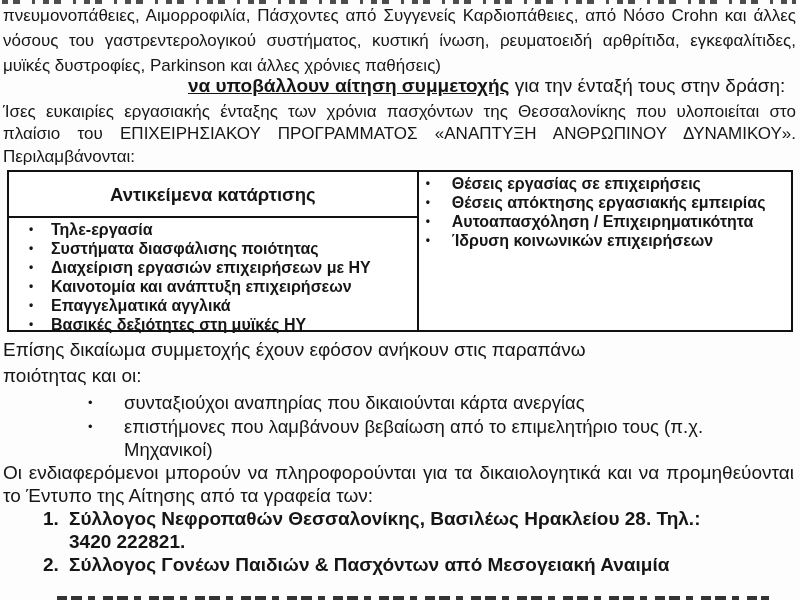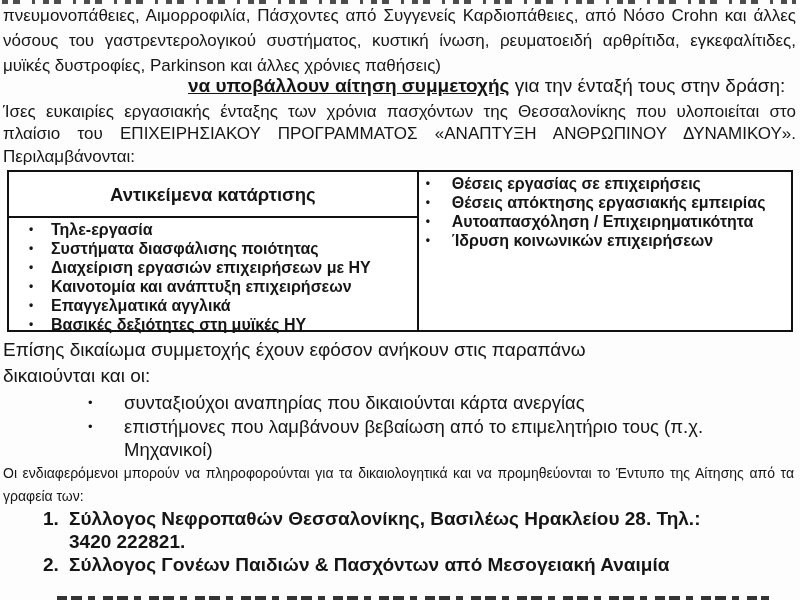--- a/index.html
+++ b/index.html
@@ -67,21 +67,21 @@
     font-weight:normal; font-size:19px;margin-top:6px;
   }
   .elig-line { line-height:25.5px; }
   .ebullets { margin-top:3px; font-size:18.5px; }
   .eb { display:flex; padding-left:85px; }
   .blt2 { flex:0 0 auto; width:36px; font-size:13px; line-height:23.5px; }
   .ebl div { line-height:23.5px; }
 
   .info {
     position:absolute; top:462px; left:3px; width:791px;
-    font-size:14px; line-height:22.6px; text-align:justify;
+    font-size:19px; line-height:22.6px; text-align:justify;
   }
 
   
   .offices {
     position:absolute; top:507px; left:3px; width:793px;
     font-weight:bold; font-size:19px;
   }
   .office { display:flex; padding-left:40px; }
   .onum { flex:0 0 auto; width:26px; line-height:23px; }
   .olines div { line-height:23px; }
@@ -146,21 +146,21 @@
         <div class="trow">
             <span class="blt">•</span>
             <span class="tcell-text">Ίδρυση κοινωνικών επιχειρήσεων</span>
           </div>
       </div>
     </div>
   </div>
 
   <div class="elig">
     <div class="elig-line">Επίσης δικαίωμα συμμετοχής έχουν εφόσον ανήκουν στις παραπάνω</div>
-    <div class="elig-line">δικαιούνται και οι:</div>
+    <div class="elig-line">ποιότητας και οι:</div>
     <div class="ebullets">
       <div class="eb">
         <span class="blt2">•</span>
         <div class="ebl">
           <div>συνταξιούχοι αναπηρίας που δικαιούνται κάρτα ανεργίας</div>
         </div>
       </div>
       <div class="eb">
         <span class="blt2">•</span>
         <div class="ebl">

